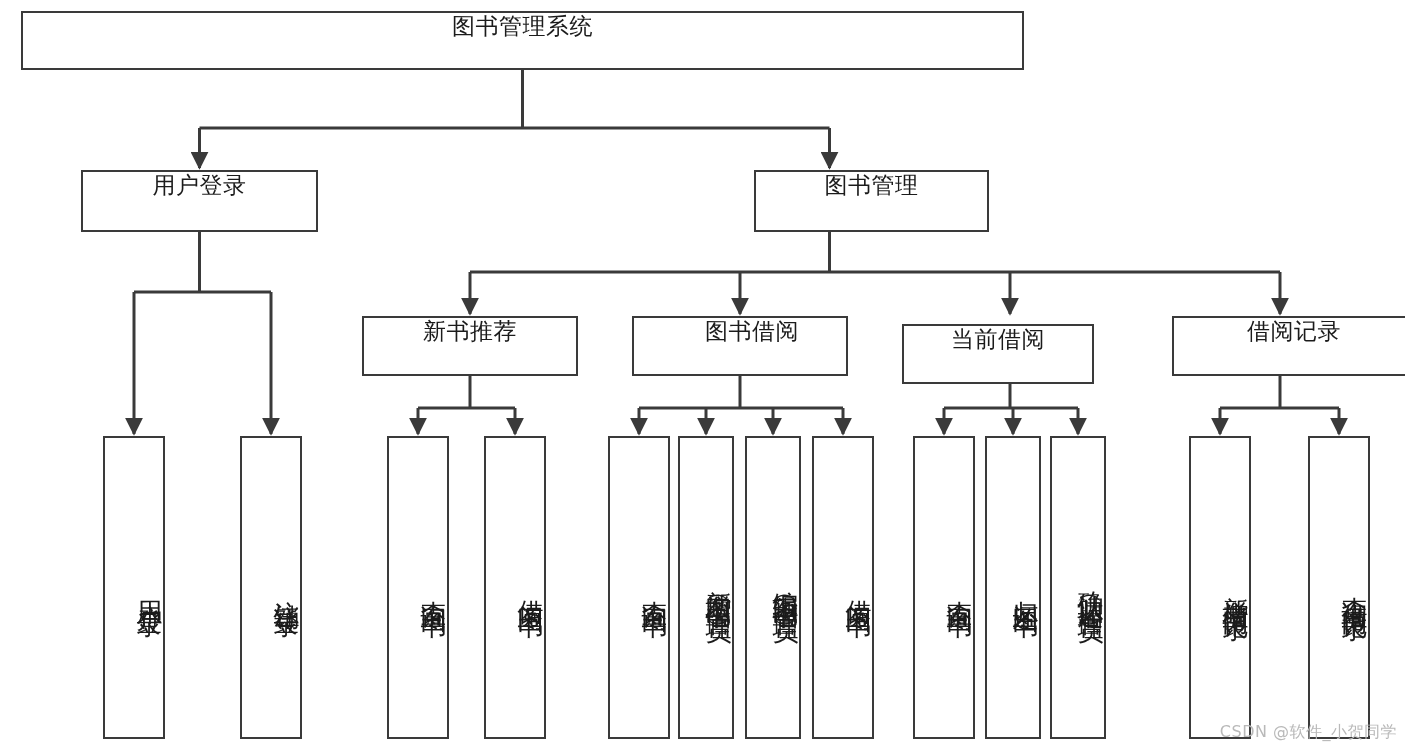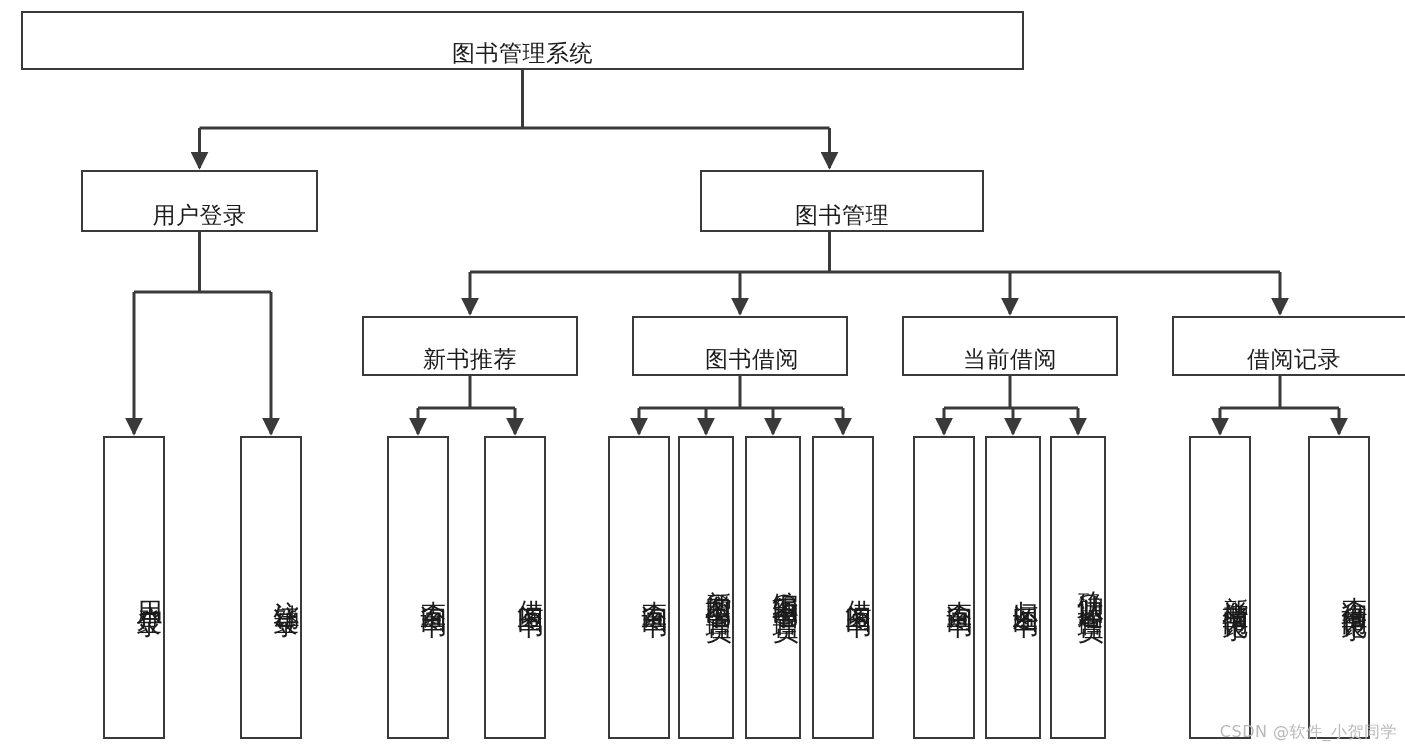--- a/index.html
+++ b/index.html
@@ -25,21 +25,21 @@
     width: 1405px;
     height: 747px;
     pointer-events: none;
   }
   .node {
     position: absolute;
     box-sizing: border-box;
     background: #ffffff;
     border: 2px solid #3a3a3a;
     display: flex;
-    align-items: flex-end;
+    align-items: flex-start;
     justify-content: center;
     color: #1b1b1b;
   }
   .node.h {
     font-size: 23px;
     letter-spacing: 0.5px;
     line-height: 1.2;
   }
   .node.root {
     font-size: 23px;
@@ -118,31 +118,31 @@
       </g>
   </svg>
 
   <div class="node root h" style="left:21px; top:11px; width:1003px; height:59px;">
     <span>图书管理系统</span>
   </div>
 
   <div class="node h" style="left:81px; top:170px; width:237px; height:62px;">
     <span>用户登录</span>
   </div>
-  <div class="node h" style="left:700px; top:170px; width:284px; height:62px;">
+  <div class="node h" style="left:754px; top:170px; width:235px; height:62px;">
     <span>图书管理</span>
   </div>
 
   <div class="node h" style="left:362px; top:316px; width:216px; height:60px;">
     <span>新书推荐</span>
   </div>
   <div class="node h" style="left:632px; top:316px; width:216px; height:60px;padding-left:24px;">
     <span>图书借阅</span>
   </div>
-  <div class="node h" style="left:902px; top:316px; width:216px; height:60px;">
+  <div class="node h" style="left:902px; top:324px; width:192px; height:60px;">
     <span>当前借阅</span>
   </div>
   <div class="node h" style="left:1172px; top:316px; width:244px; height:60px;">
     <span>借阅记录</span>
   </div>
 
   <div class="node v" style="left:103px; top:436px; width:62px; height:303px;">
     <span class="vtxt">用户登录</span>
   </div>
   <div class="node v" style="left:240px; top:436px; width:62px; height:303px;">

